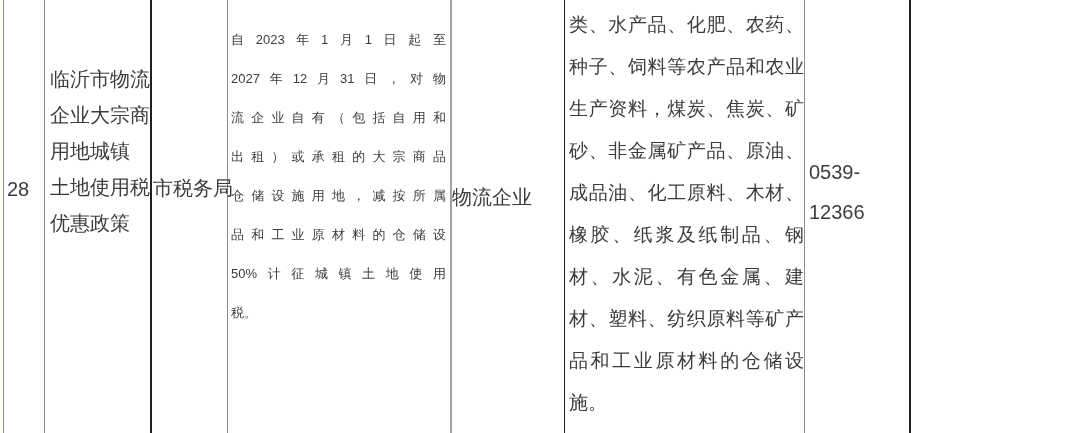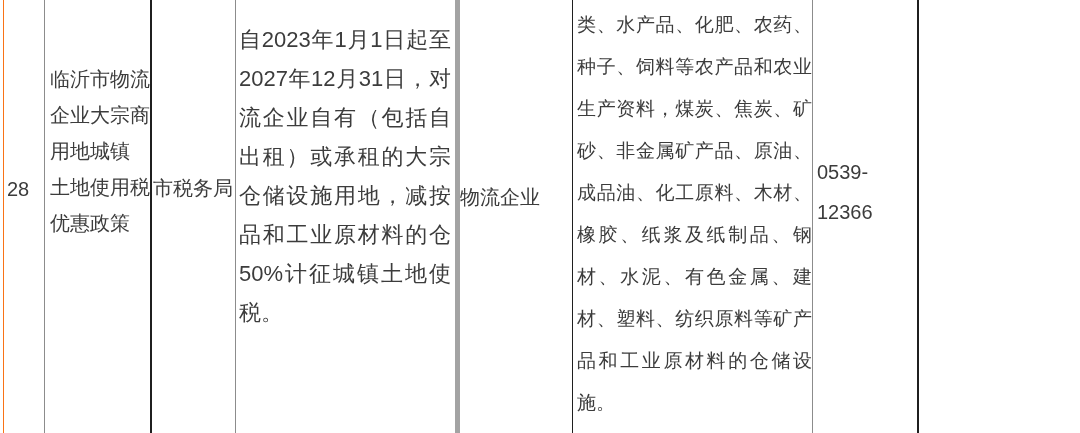--- a/index.html
+++ b/index.html
@@ -41,24 +41,24 @@
   }
   .just .ln:not(:last-child) {
     text-align: justify;
     text-align-last: justify;
   }
   
   .c-seq     { width: 42px;  --lh: 20px; padding: 179px 0 8px 3px;
                border-left: 1px solid #f97316; border-right: 1px solid #8c8c8c; }
   .c-name    { width: 107px; --lh: 36px; padding: 63px 0 0 5px;
                border-right: 2px solid #1f1f1f; font-family: Liberation Mono, monospace; }
-  .c-dept    { width: 84px;  --lh: 20px; padding: 178px 0 0 1px;
+  .c-dept    { width: 76px;  --lh: 20px; padding: 178px 0 0 1px;
                border-right: 1px solid #8c8c8c; }
-  .c-content { width: 224px; --lh: 39px; padding: 20px 4px 0 3px; font-size: 22px;
-               border-right: 5px solid #a3a3a3; }
+  .c-content { width: 224px; --lh: 39px; padding: 20px 4px 0 3px; font-size: 13px;
+               border-right: 2px solid #a3a3a3; }
   .c-basis   { width: 152px; --lh: 42px; padding: 3px 0 0 4px;
                border-right: 1px solid #1f1f1f; }
   .c-target  { width: 113px; --lh: 20px; padding: 187px 16px 0 0;
                border-right: 1px solid #1f1f1f; }
   .c-scope   { width: 240px; --lh: 42px; padding: 4px 0 0 4px; font-size: 19px;
                border-right: 1px solid #8c8c8c; }
   .c-phone   { width: 106px; --lh: 40px; padding: 152px 0 0 4px;
                border-right: 2px solid #1f1f1f; }
 </style>
 </head>

